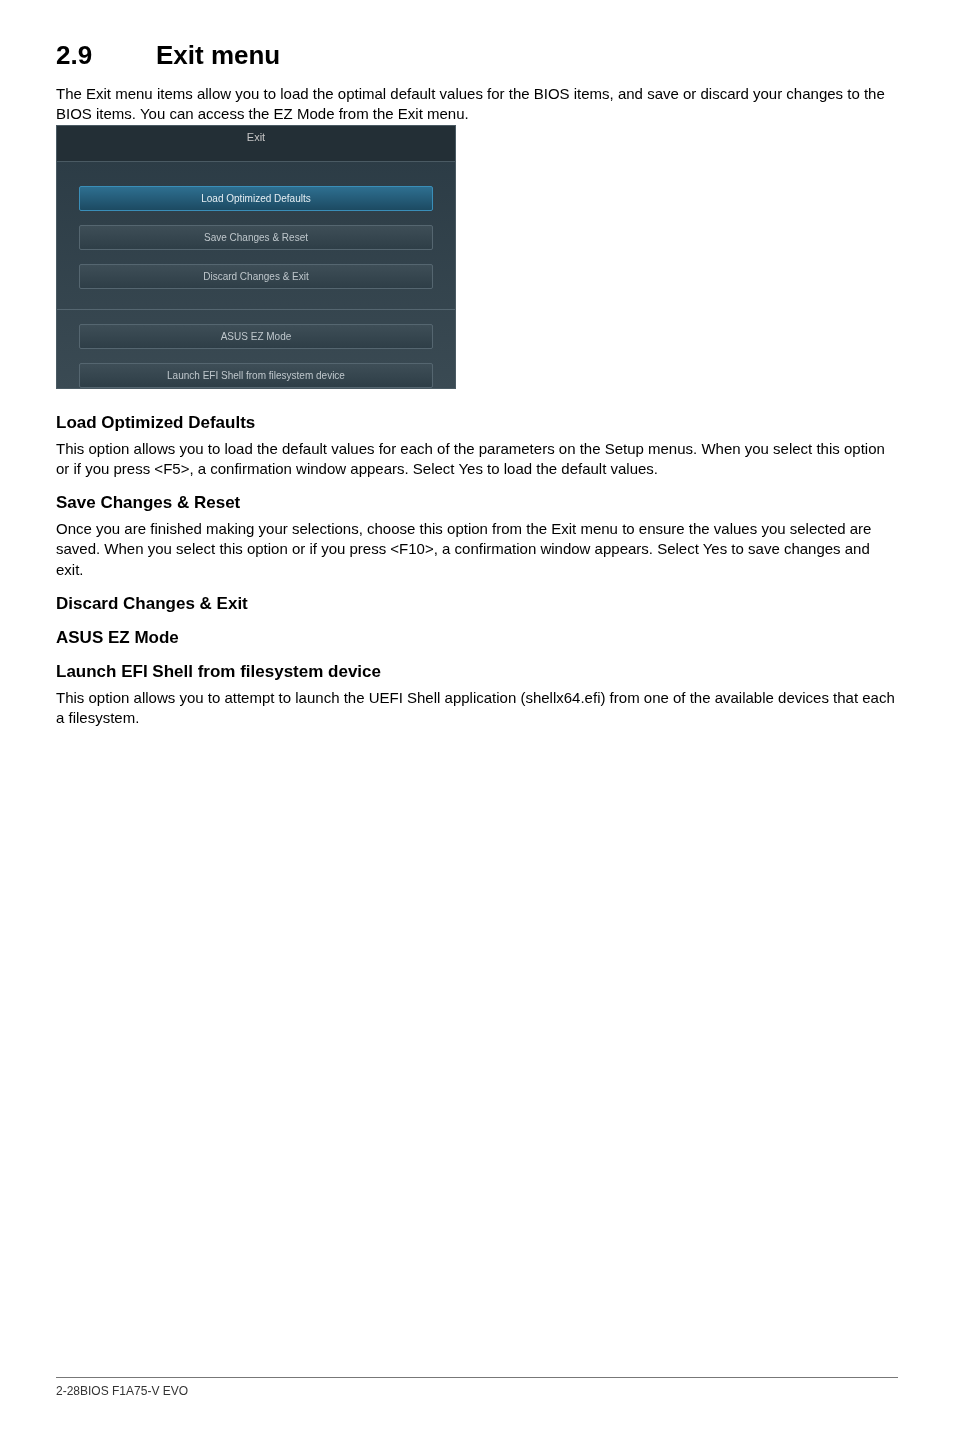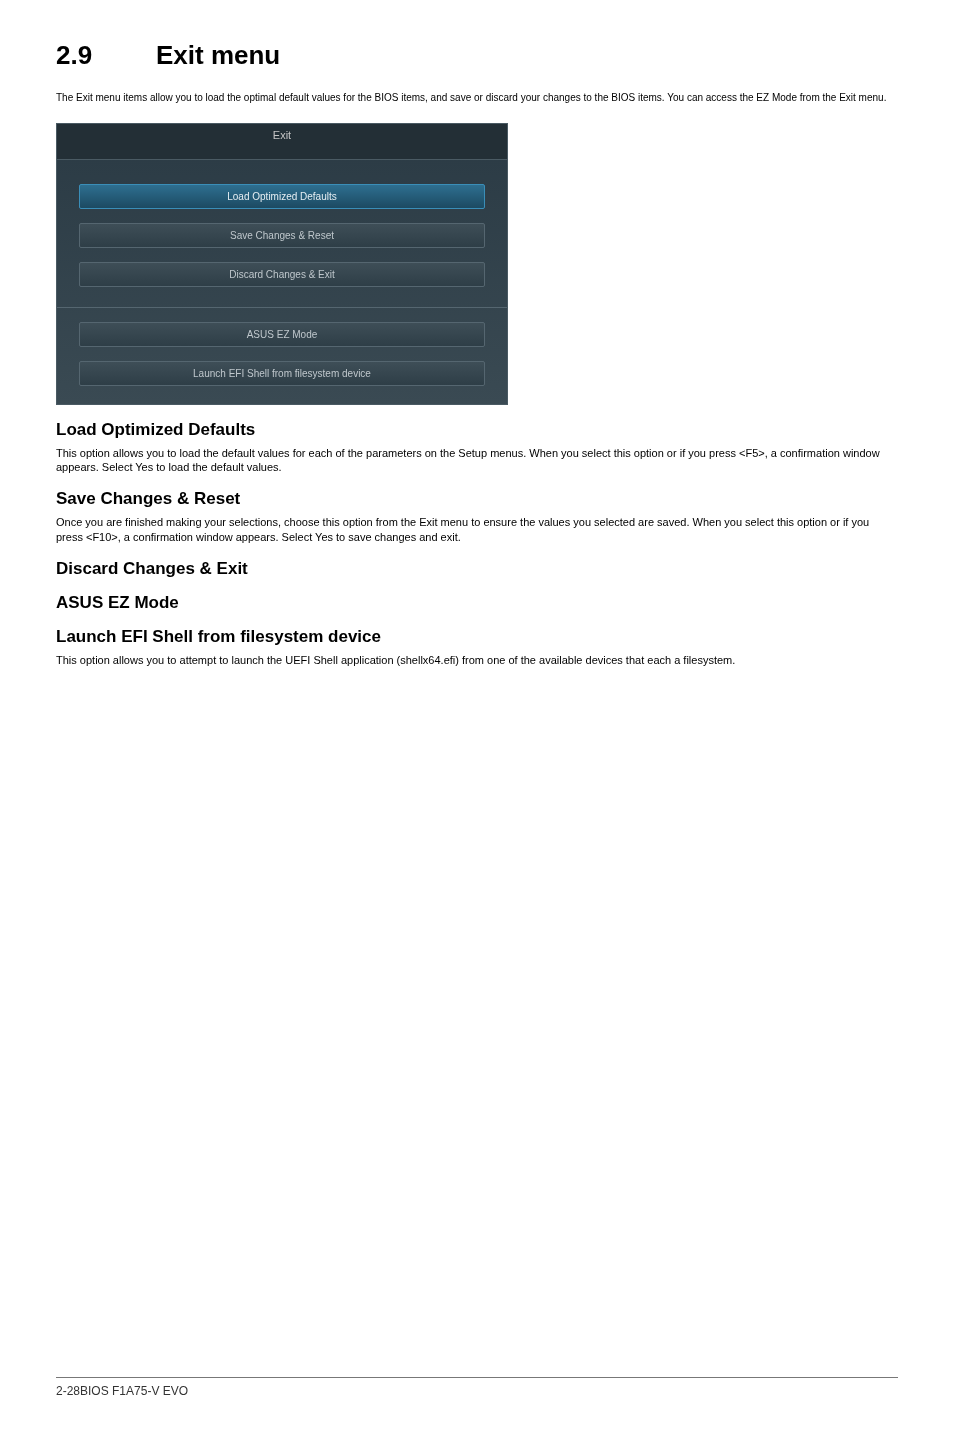--- a/index.html
+++ b/index.html
@@ -10,34 +10,33 @@
     width: 954px;
     min-height: 1438px;
     padding: 40px 56px 0 56px;
     display: flex;
     flex-direction: column;
   }
   .main { flex: 1 0 auto; }
   h1 {
     font-size: 26px;
     font-weight: bold;
-    margin-bottom: 20px;
+    margin-bottom: 13px;
   }
   h1 .num { display:inline-block; width: 100px; }
   p.intro {
-    font-size: 10px;
+    font-size: 15px;
     line-height: 1.35;
-    margin-bottom: 18px;
+    margin-bottom: 0;
   }
   .dialog {
-    width: 452px;
+    width: 400px;
     background: linear-gradient(#2a3a44, #3a4a53);
     border: 1px solid #4a5a63;
-    margin-bottom: 15px;
-    padding-bottom: 18px;
+    margin-bottom: 24px;
   }
   .dialog-title {
     color: #c5c5c5;
     font-size: 11px;
     text-align: center;
     padding: 5px 0 18px 0;
     border-bottom: 1px solid #4a5a63;
     background: #232f36;
   }
   .dialog-body { padding: 10px 22px 0 22px; }
@@ -63,21 +62,21 @@
     border-top: 1px solid #556670;
     margin: 20px -22px 8px -22px;
   }
   h2.sect {
     font-size: 17px;
     font-weight: bold;
     margin-top: 14px;
     margin-bottom: 6px;
   }
   p.body {
-    font-size: 11px;
+    font-size: 15px;
     line-height: 1.35;
     margin-bottom: 4px;
   }
   .footer-line {
     border-top: 1px solid #777;
     margin-top: 40px;
     padding-top: 6px;
     display: flex;
     justify-content: flex-start;
     font-size: 12px;

